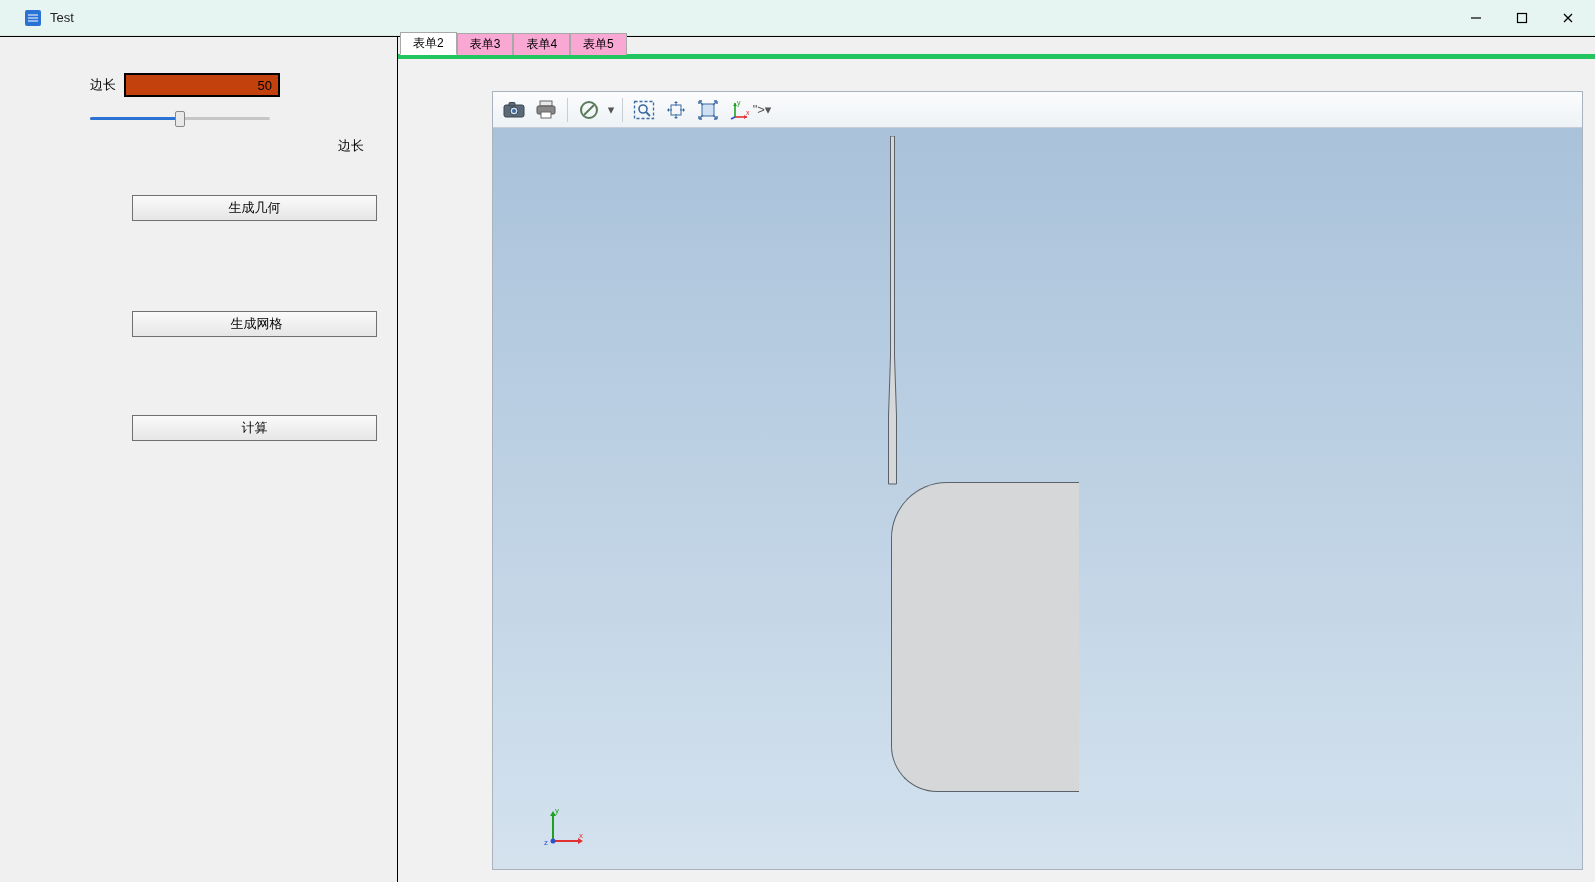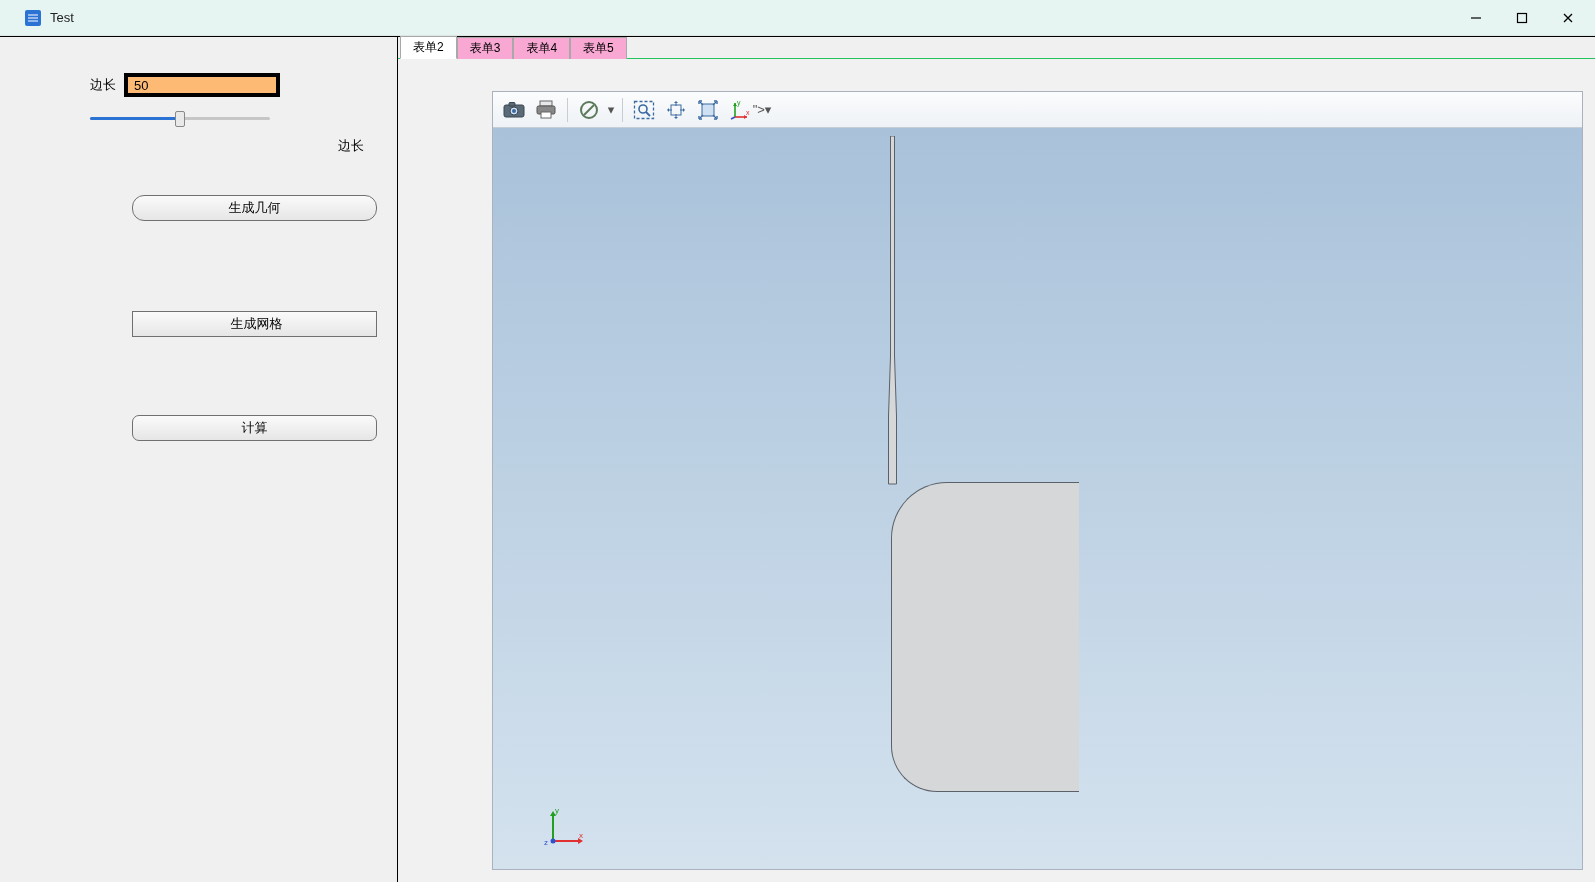--- a/index.html
+++ b/index.html
@@ -51,24 +51,25 @@
   .field-label { color: #000; }
   .field-label-right {
     position: absolute;
     left: 338px;
     top: 100px;
     color: #000;
   }
   .field-input {
     width: 156px;
     height: 24px;
-    border: 4px solid #000000;
-    background: #fdba74;
+    border: 2px solid #000000;
+    background: #c2410c;
     padding: 2px 6px;
     font-size: 13px;
+    text-align: right;
   }
   .slider-wrap {
     margin: 14px 0 0 70px;
     width: 180px;
     position: relative;
     height: 16px;
   }
   .slider-track {
     position: absolute; top: 6px; left: 0; height: 3px; width: 100%;
     background: #c6c6c6; border-radius: 2px;
@@ -86,36 +87,36 @@
     display: inline-block;
     margin-left: 112px;
     margin-top: 68px;
     padding: 3px 6px;
     background: linear-gradient(to bottom, #fafafa, #e6e6e6);
     border: 1px solid #707070;
     font-size: 13px;
     min-width: 62px;
     text-align: center;
   }
-  .side-btn.first-btn { margin-top: 68px; border-radius: 12px; }
-  .side-btn.narrow { min-width: 58px; padding: 3px 12px; border-radius: 7px; }
+  .side-btn.first-btn { margin-top: 68px; }
+  .side-btn.narrow { min-width: 58px; padding: 3px 12px; }
 
   
   .content {
     flex: 1;
     display: flex;
     flex-direction: column;
     background: #f1f1f1;
   }
   .tabs {
     height: 22px;
     display: flex;
     align-items: flex-end;
     background: #f0f0f0;
-    border-bottom: 1px solid #22c55e;
+    border-bottom: 5px solid #22c55e;
     padding-left: 2px;
     gap: 0;
   }
   .tab {
     padding: 2px 12px;
     border: 1px solid #a8a8a8;
     border-bottom: none;
     background: #f9a8d4;
     font-size: 12px;
     position: relative;

